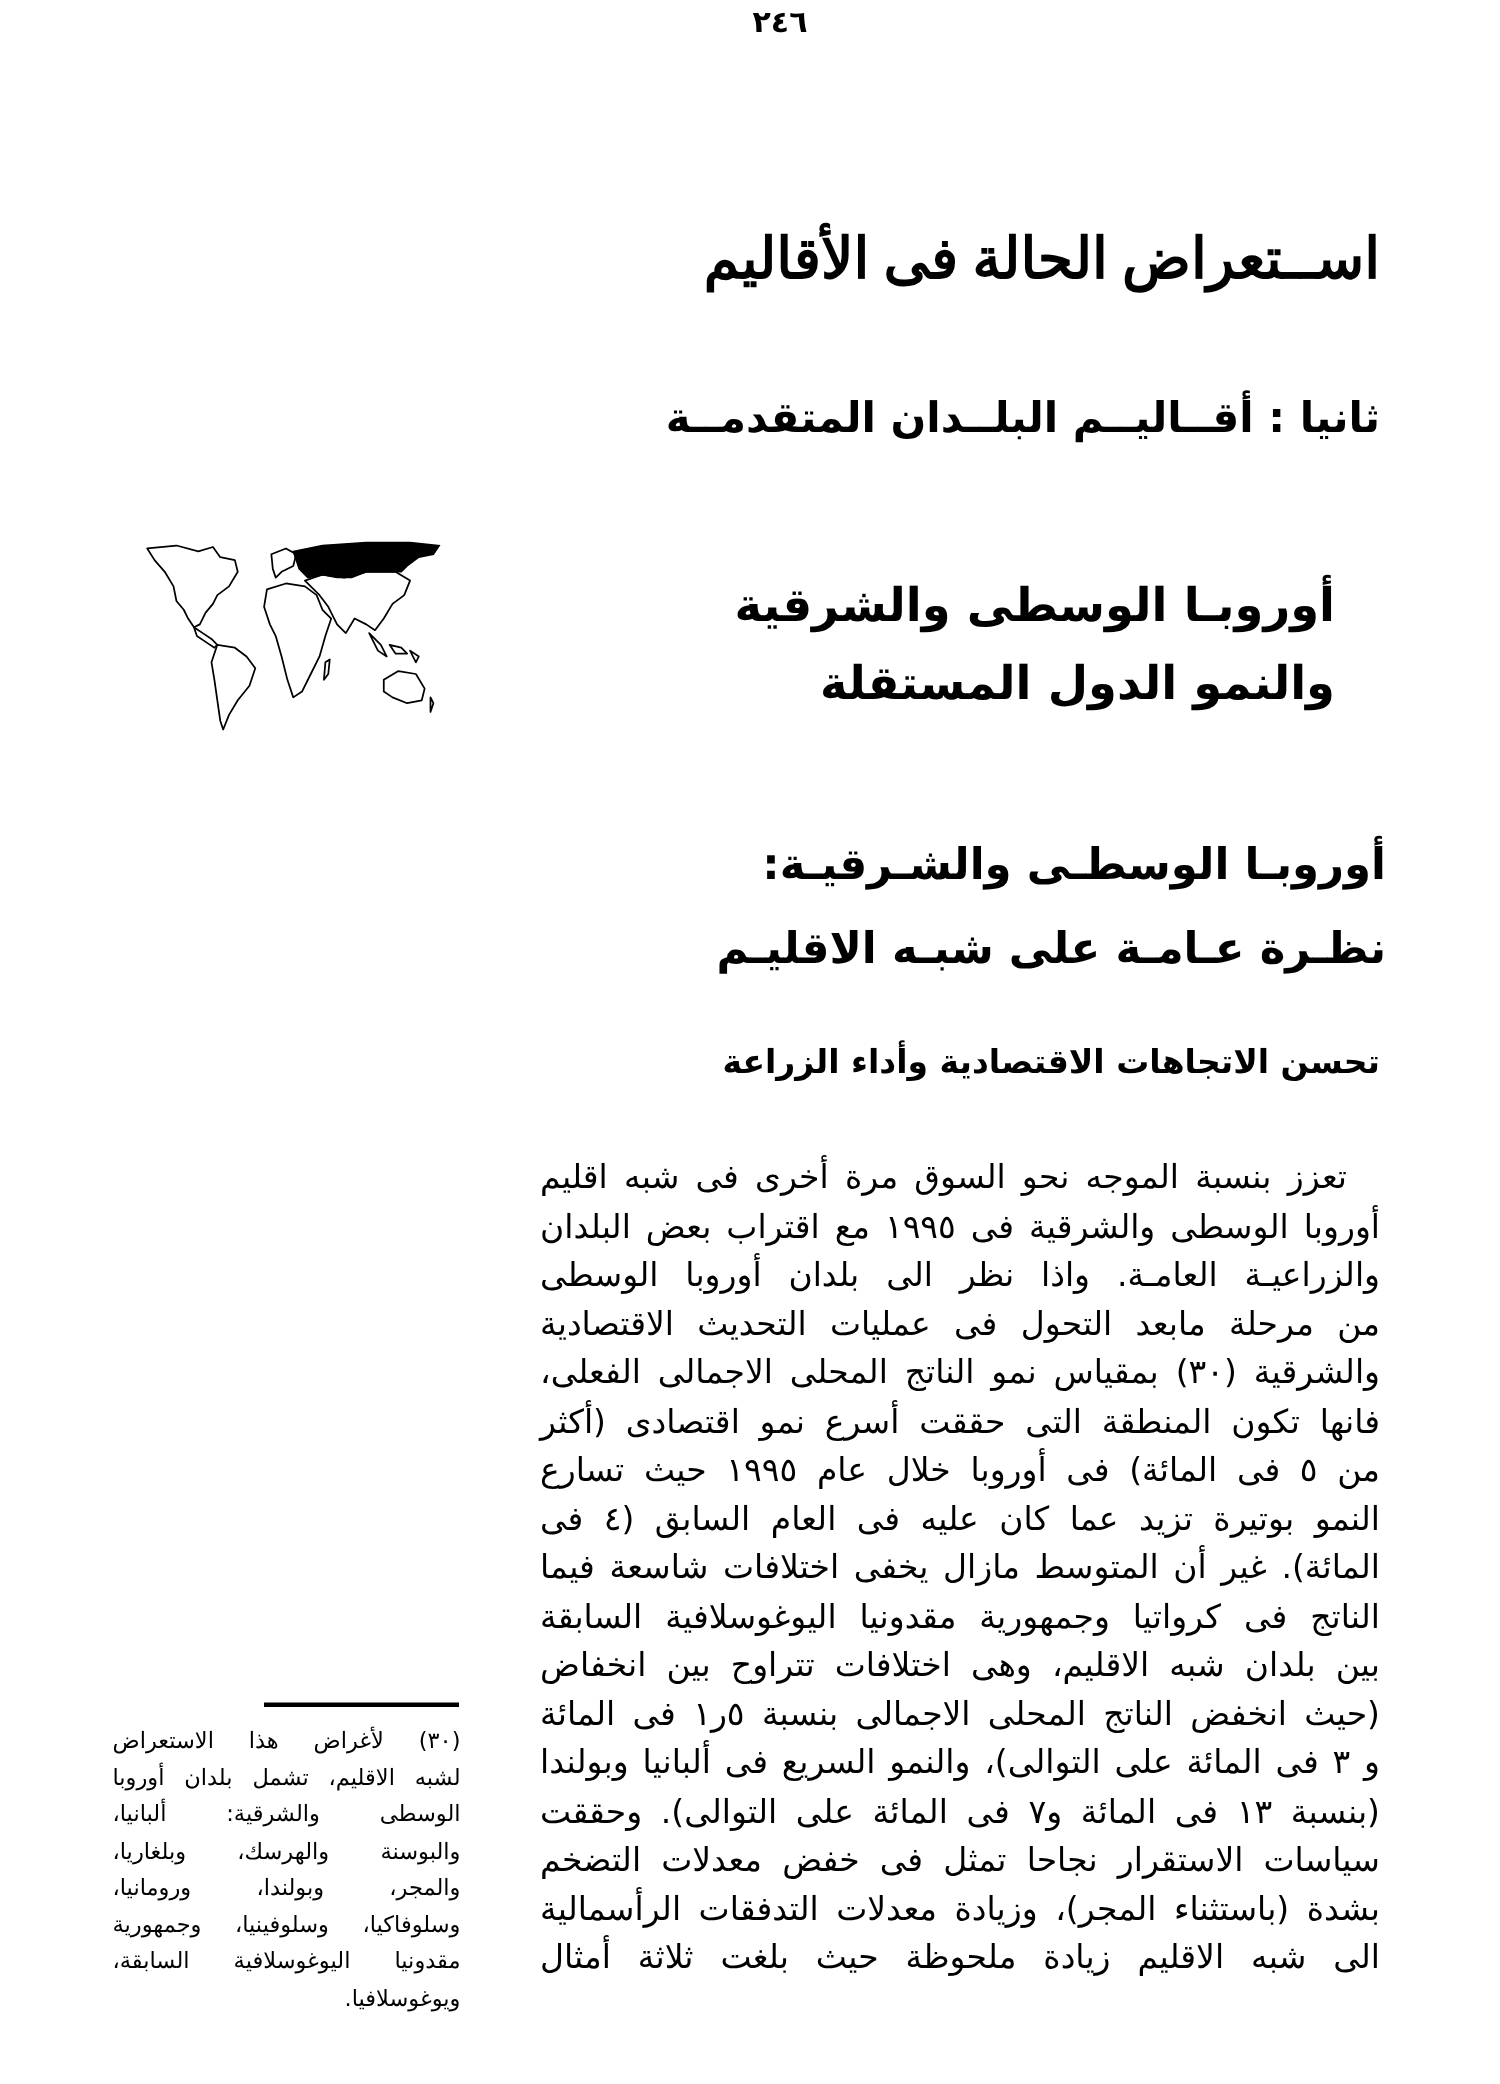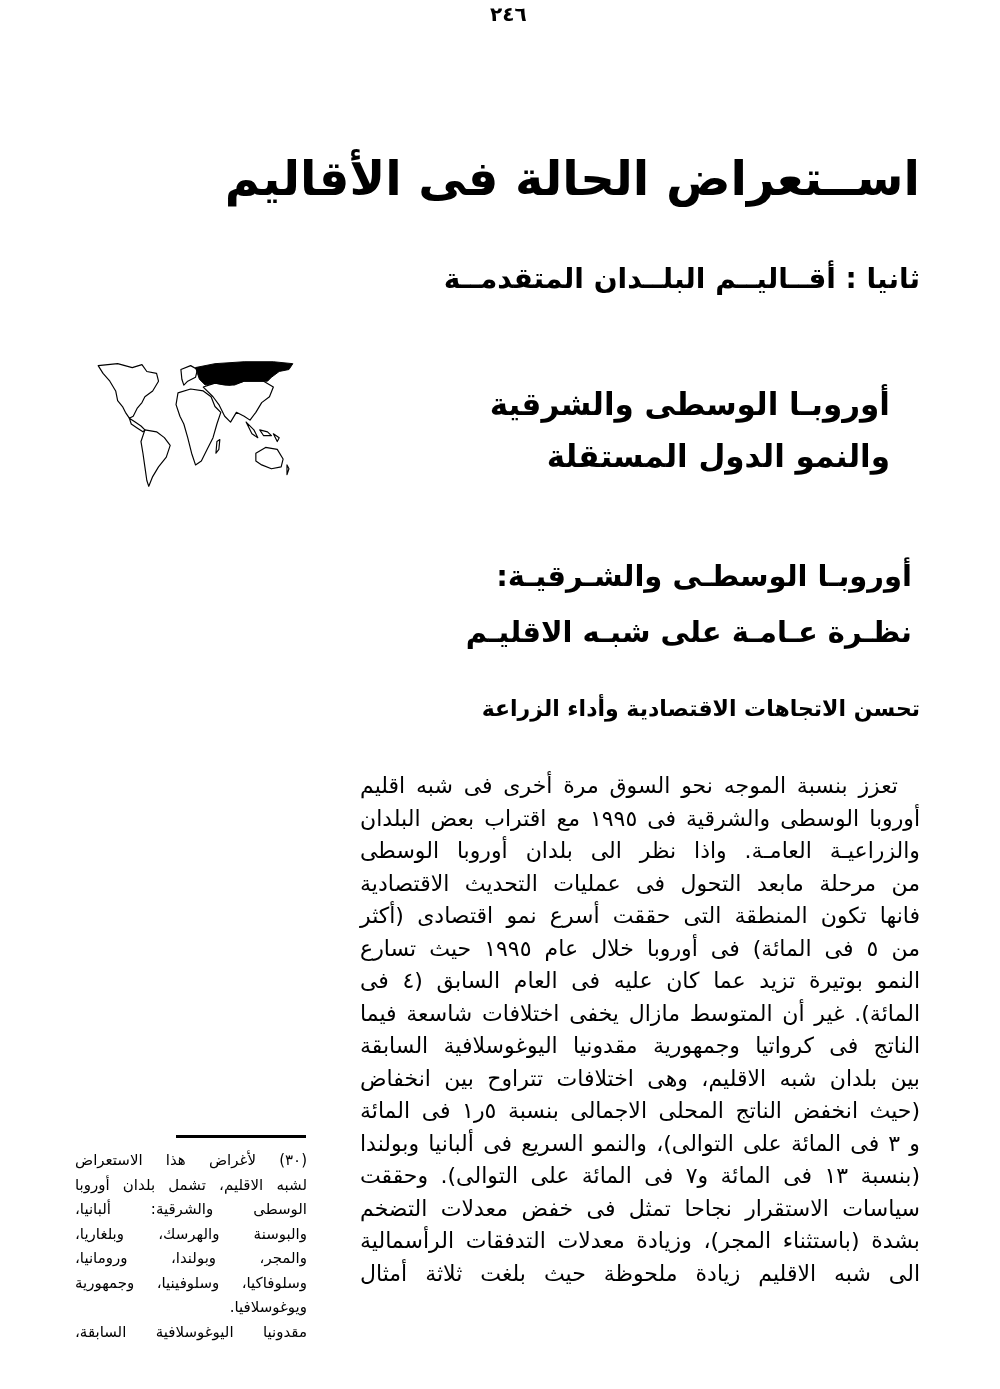--- a/index.html
+++ b/index.html
@@ -13,34 +13,35 @@
       position: relative;
       overflow: hidden;
       font-family: "DejaVu Sans", sans-serif;
       color: #000;
     }
     .page-number {
       position: absolute;
       top: 2px;
       left: 490px;
       width: 60px;
-      text-align: left;
+      text-align: center;
       font-size: 20px;
       font-weight: bold;
       direction: rtl;
     }
     .main-title {
       position: absolute;
       top: 150px;
       right: 80px;
       direction: rtl;
-      font-size: 48px;
+      font-size: 38px;
       font-weight: bold;
       letter-spacing: 0px;
       white-space: nowrap;
+      font-family: Liberation Serif, serif;
     }
     .sub-title {
       position: absolute;
       top: 262px;
       right: 80px;
       direction: rtl;
       font-size: 28px;
       font-weight: bold;
       white-space: nowrap;
     }
@@ -57,21 +58,21 @@
     .world-map {
       position: absolute;
       top: 352px;
       left: 88px;
       width: 215px;
       height: 146px;
     }
     .section-heading {
       position: absolute;
       top: 548px;
-      right: 88px;
+      right: 76px;
       direction: rtl;
       font-size: 29px;
       font-weight: bold;
       line-height: 56px;
       text-align: right;
     }
     .subsection-heading {
       position: absolute;
       top: 696px;
       right: 80px;
@@ -172,20 +173,21 @@
   <div>نظـرة عـامـة على شبـه الاقليـم</div>
 </div>
 
 <div class="subsection-heading">تحسن الاتجاهات الاقتصادية وأداء الزراعة</div>
 
 <div class="body-text">
   <span class="line first">تعزز بنسبة الموجه نحو السوق مرة أخرى فى شبه اقليم</span>
   <span class="line">أوروبا الوسطى والشرقية فى ١٩٩٥ مع اقتراب بعض البلدان</span>
   <span class="line">والزراعيـة العامـة. واذا نظر الى بلدان أوروبا الوسطى</span>
   <span class="line">من مرحلة مابعد التحول فى عمليات التحديث الاقتصادية</span>
+  <span class="line">والشرقية (٣٠) بمقياس نمو الناتج المحلى الاجمالى الفعلى،</span>
   <span class="line">فانها تكون المنطقة التى حققت أسرع نمو اقتصادى (أكثر</span>
   <span class="line">من ٥ فى المائة) فى أوروبا خلال عام ١٩٩٥ حيث تسارع</span>
   <span class="line">النمو بوتيرة تزيد عما كان عليه فى العام السابق (٤ فى</span>
   <span class="line">المائة). غير أن المتوسط مازال يخفى اختلافات شاسعة فيما</span>
   <span class="line">الناتج فى كرواتيا وجمهورية مقدونيا اليوغوسلافية السابقة</span>
   <span class="line">بين بلدان شبه الاقليم، وهى اختلافات تتراوح بين انخفاض</span>
   <span class="line">(حيث انخفض الناتج المحلى الاجمالى بنسبة ٥ر١ فى المائة</span>
   <span class="line">و ٣ فى المائة على التوالى)، والنمو السريع فى ألبانيا وبولندا</span>
   <span class="line">(بنسبة ١٣ فى المائة و٧ فى المائة على التوالى). وحققت</span>
   <span class="line">سياسات الاستقرار نجاحا تمثل فى خفض معدلات التضخم</span>
@@ -195,15 +197,15 @@
 
 <div class="footnote-rule"></div>
 
 <div class="footnote">
   <span class="line">(٣٠) لأغراض هذا الاستعراض</span>
   <span class="line">لشبه الاقليم، تشمل بلدان أوروبا</span>
   <span class="line">الوسطى والشرقية: ألبانيا،</span>
   <span class="line">والبوسنة والهرسك، وبلغاريا،</span>
   <span class="line">والمجر، وبولندا، ورومانيا،</span>
   <span class="line">وسلوفاكيا، وسلوفينيا، وجمهورية</span>
+  <span class="line">مقدونيا اليوغوسلافية السابقة،</span>
   <span class="line last">ويوغوسلافيا.</span>
-  <span class="line">مقدونيا اليوغوسلافية السابقة،</span>
 </div>
 
 </body></html>

